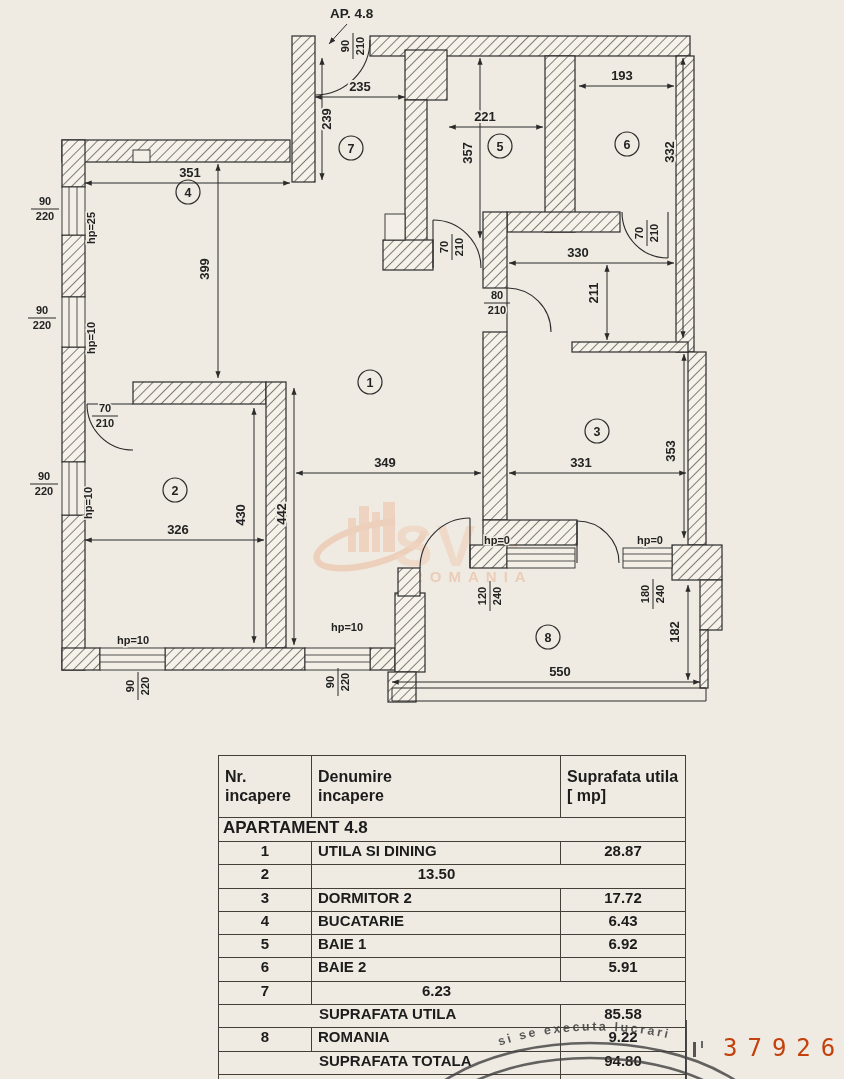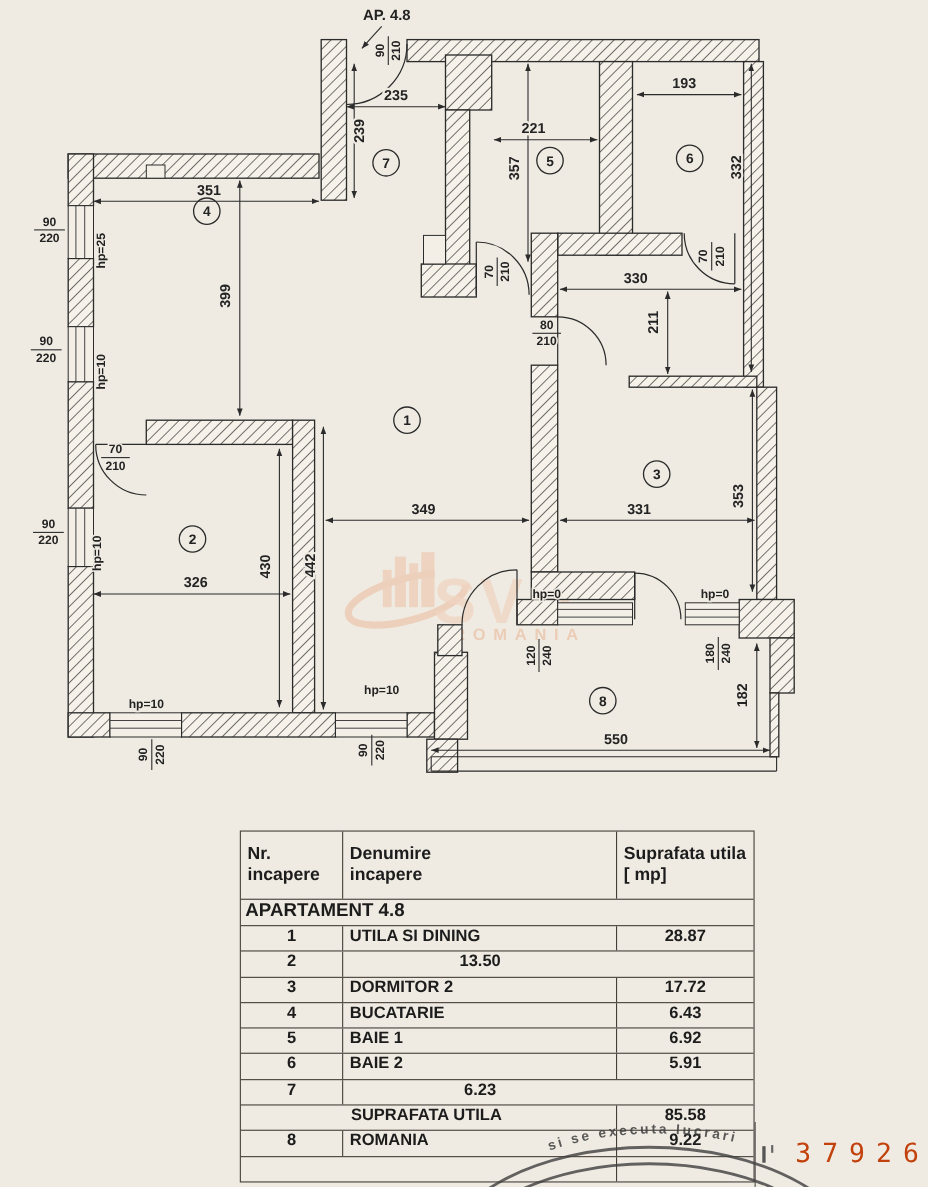--- a/index.html
+++ b/index.html
@@ -386,20 +386,24 @@
   </div>
   <div class="trow data merged">
     <div class="tc indent">SUPRAFATA UTILA</div>
     <div class="tc center">85.58</div>
   </div>
   <div class="trow data">
     <div class="tc center">8</div>
     <div class="tc">ROMANIA</div>
     <div class="tc center">9.22</div>
   </div>
+  <div class="trow data merged">
+    <div class="tc indent">SUPRAFATA TOTALA</div>
+    <div class="tc center">94.80</div>
+  </div>
   <div class="trow data merged partial">
     <div class="tc indent"></div>
     <div class="tc center"></div>
   </div>
 </div>
 
 <svg id="stamp" width="440" height="57" viewBox="0 0 440 57">
   <ellipse class="stampline" cx="225" cy="133" rx="195" ry="112"></ellipse>
   <ellipse class="stampline" cx="225" cy="133" rx="178" ry="97"></ellipse>
   <defs>

